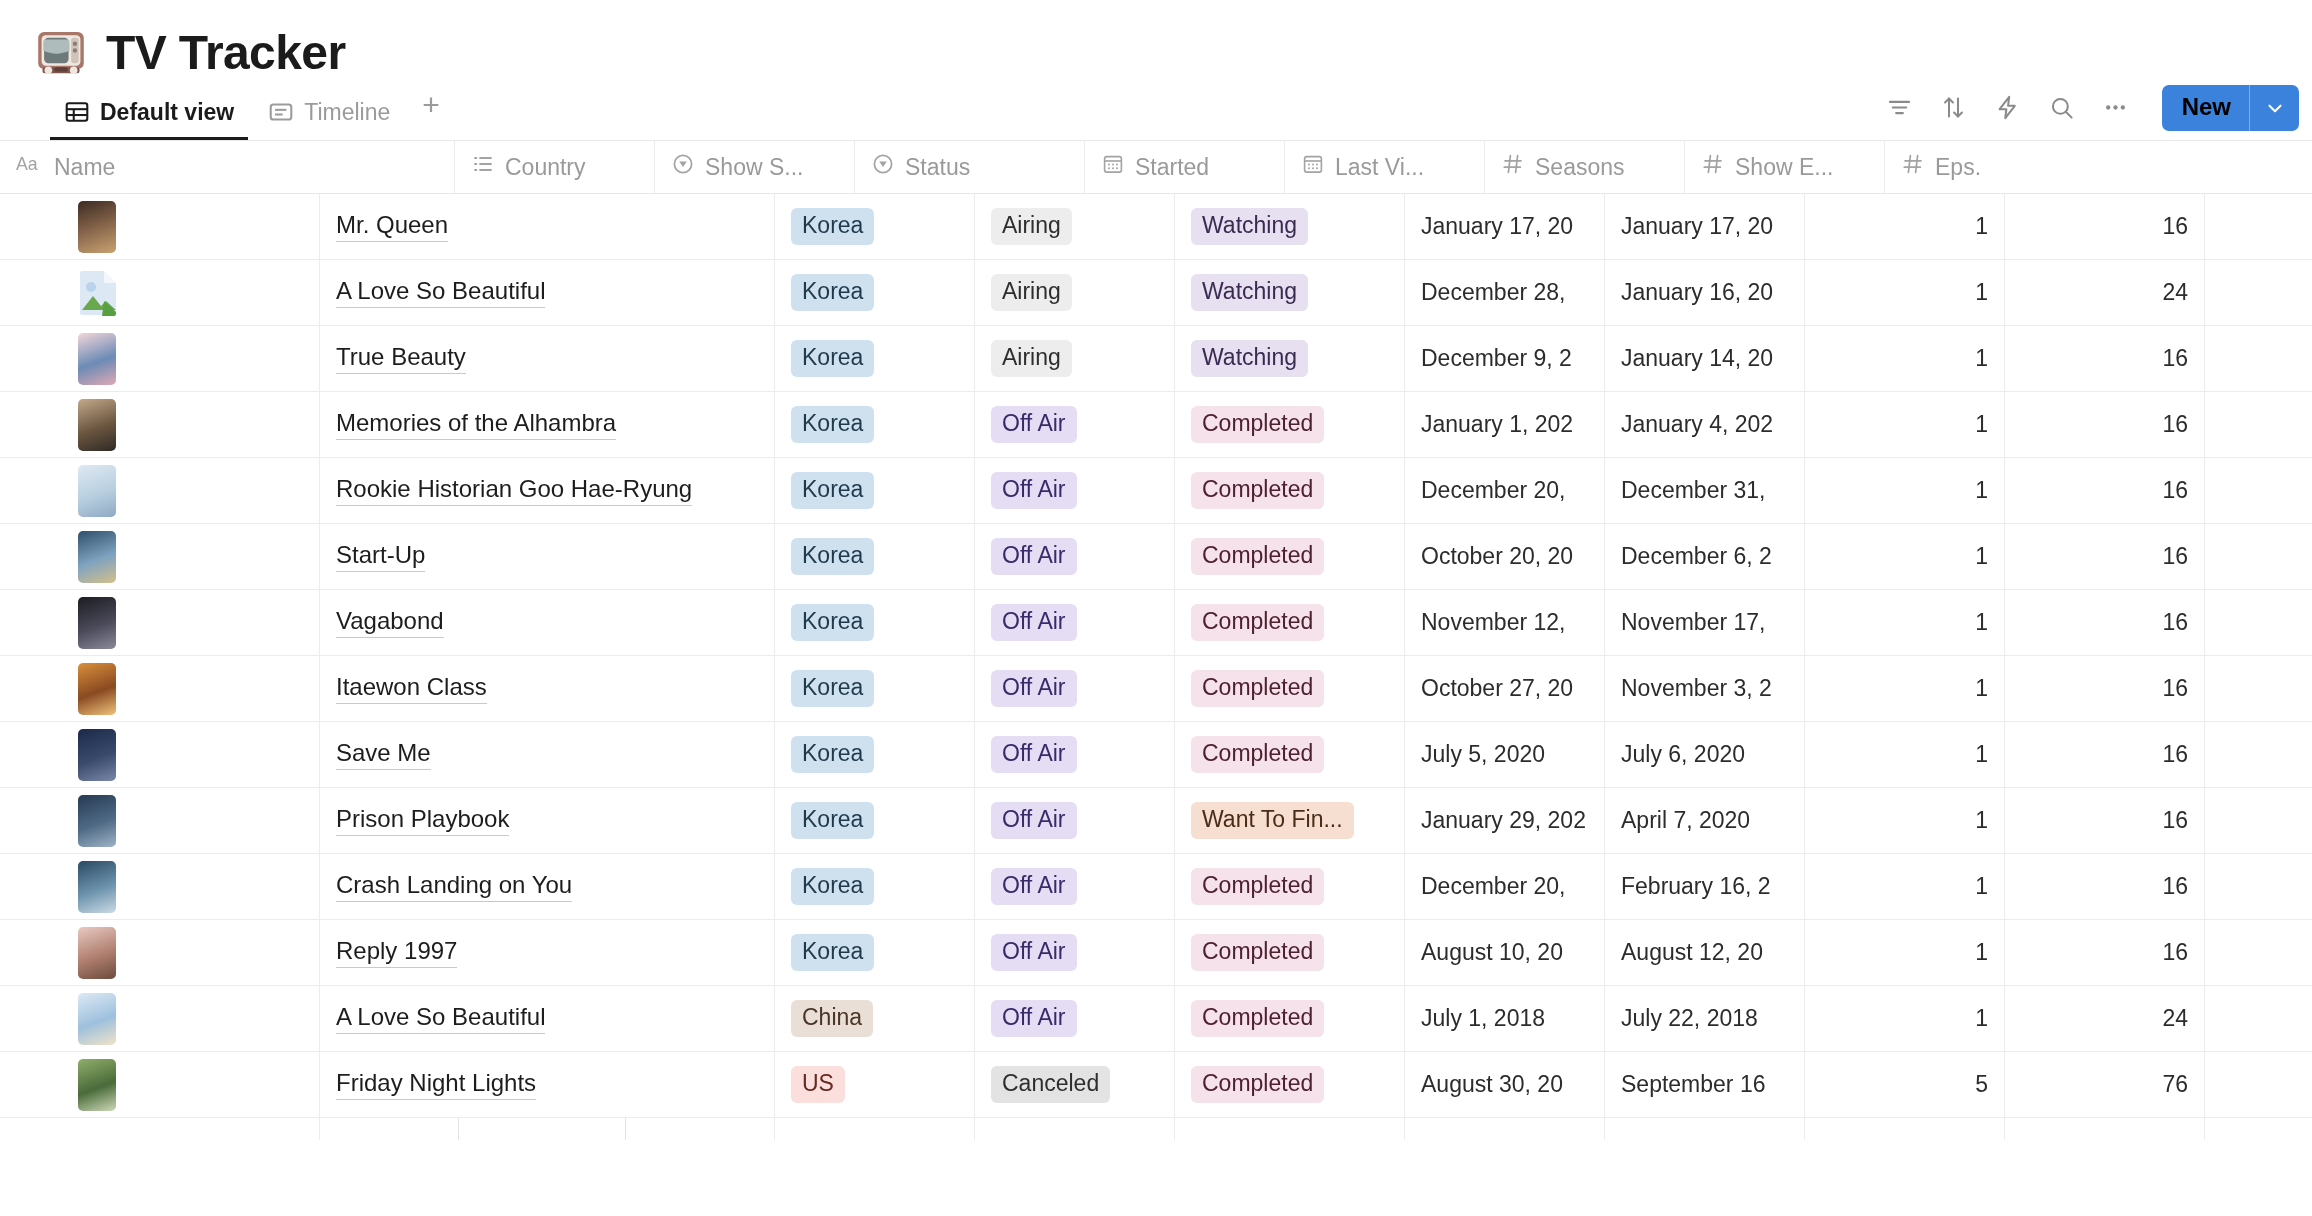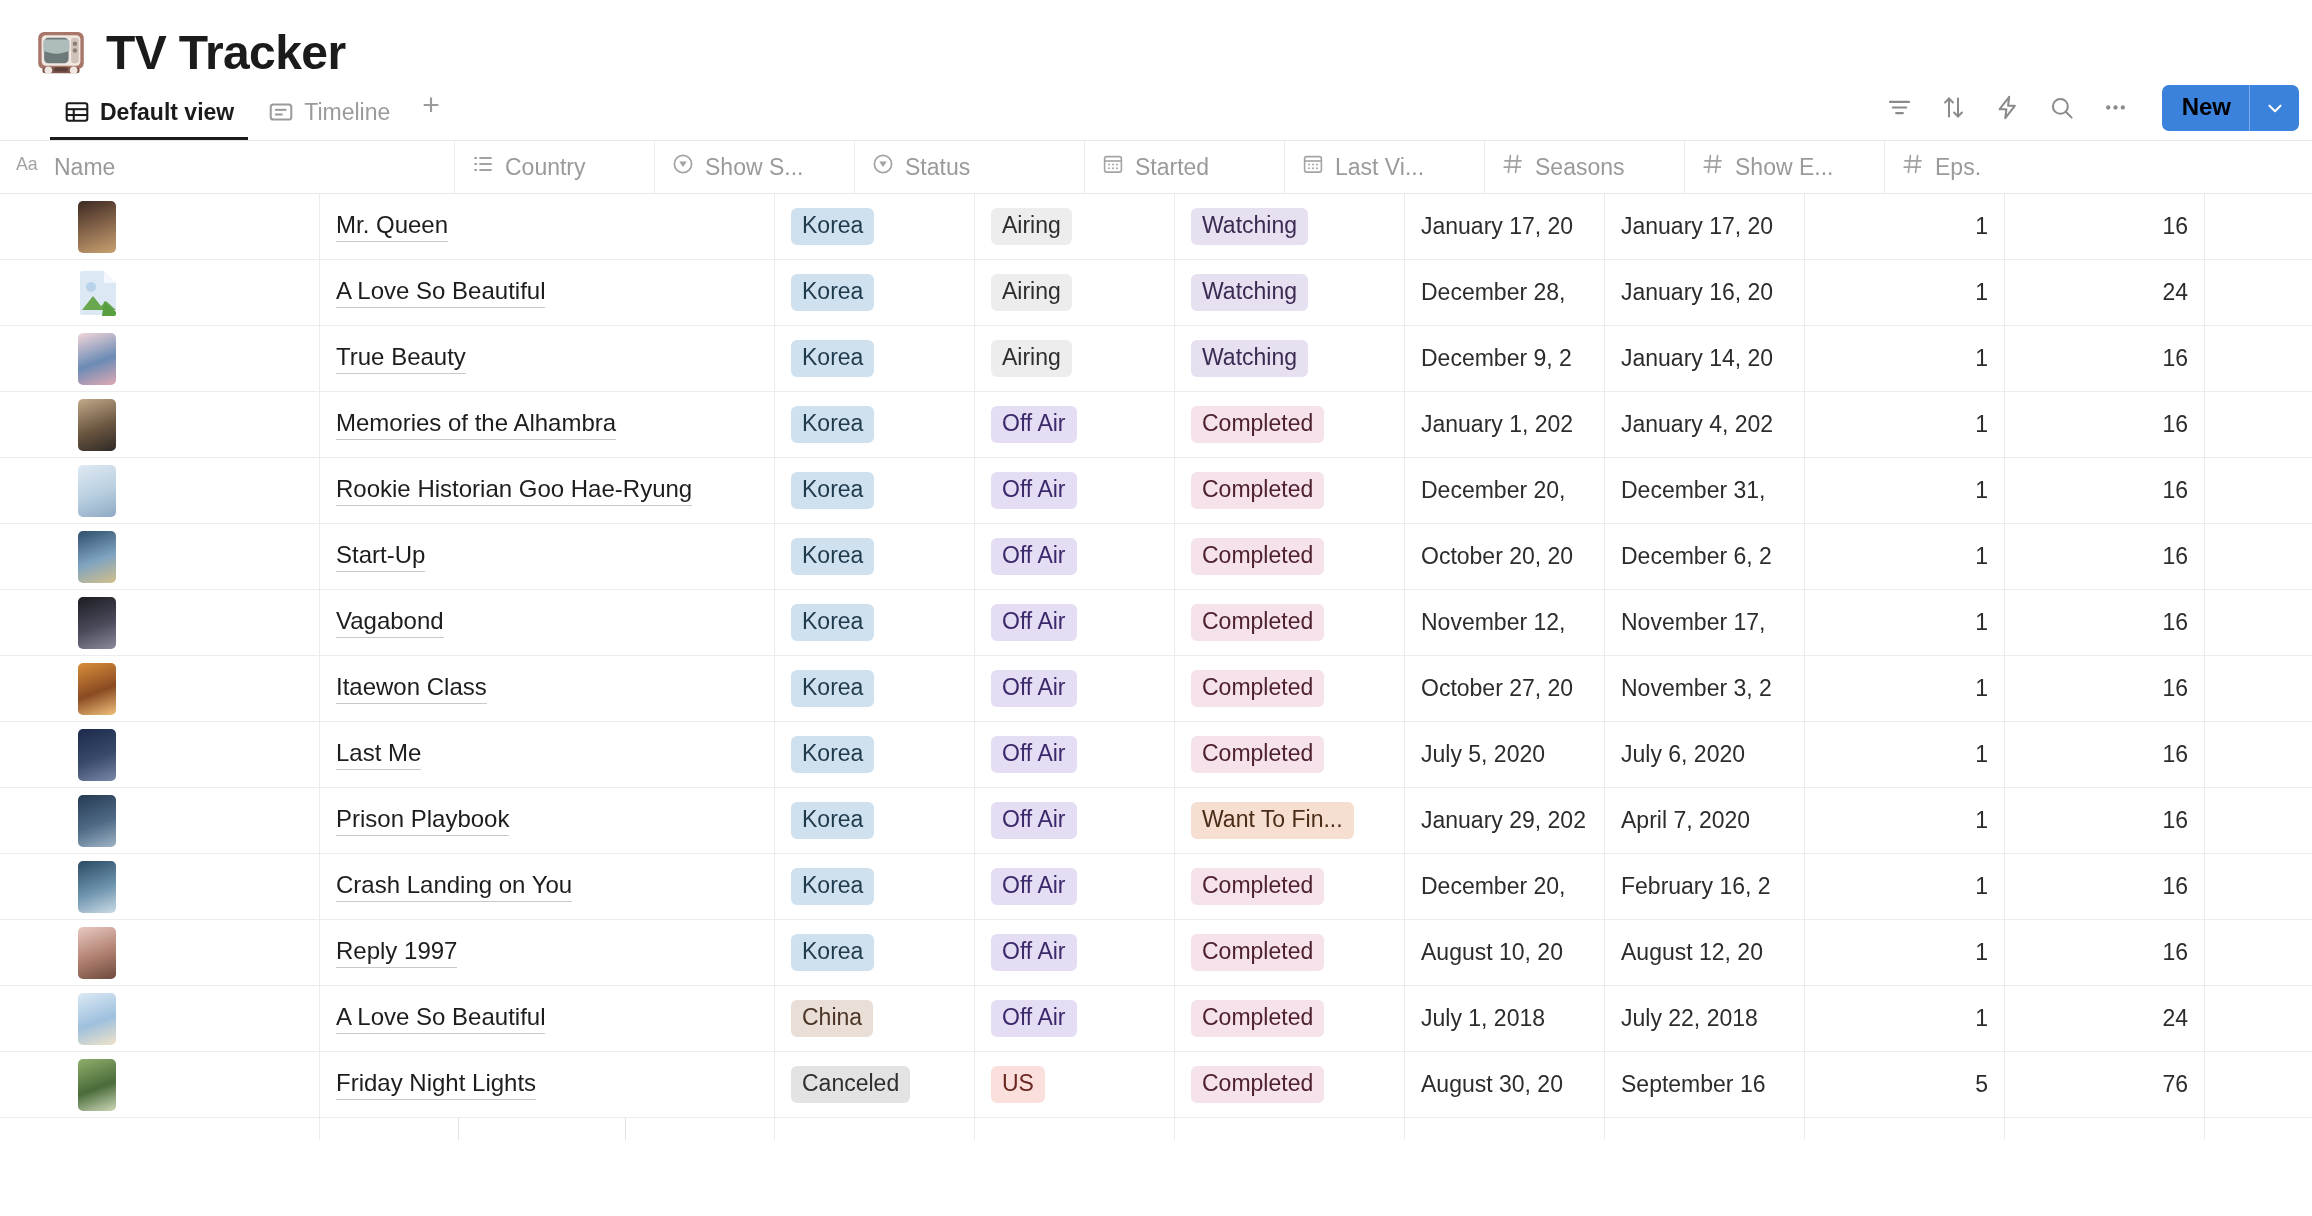--- a/index.html
+++ b/index.html
@@ -571,21 +571,21 @@
         </div>
         <div class="cell c-eps">
           <span class="num"></span>
         </div>
       </div>
       <div class="trow data">
         <div class="cell c-poster">
           <div class="poster" style="background: linear-gradient(160deg, rgb(27, 42, 74) 0%, rgb(58, 74, 107) 55%, rgb(122, 136, 168) 100%);"></div>
         </div>
         <div class="cell c-name">
-          <span class="name-link">Last Me</span>
+          <span class="name-link">Save Me</span>
         </div>
         <div class="cell c-country">
           <span class="tag" style="background: rgb(207, 225, 239); color: rgb(31, 58, 77);">Korea</span>
         </div>
         <div class="cell c-show">
           <span class="tag" style="background: rgb(228, 221, 243); color: rgb(58, 42, 107);">Off Air</span>
         </div>
         <div class="cell c-status">
           <span class="tag" style="background: rgb(245, 226, 234); color: rgb(79, 33, 48);">Completed</span>
         </div>
@@ -733,25 +733,25 @@
           <span class="num"></span>
         </div>
       </div>
       <div class="trow data">
         <div class="cell c-poster">
           <div class="poster" style="background: linear-gradient(160deg, rgb(143, 174, 107) 0%, rgb(74, 107, 58) 55%, rgb(205, 217, 184) 100%);"></div>
         </div>
         <div class="cell c-name">
           <span class="name-link">Friday Night Lights</span>
         </div>
+        <div class="cell c-country">
+          <span class="tag" style="background: rgb(250, 223, 220); color: rgb(107, 39, 34);">US</span>
+        </div>
         <div class="cell c-show">
           <span class="tag" style="background: rgb(227, 227, 227); color: rgb(46, 46, 46);">Canceled</span>
-        </div>
-        <div class="cell c-country">
-          <span class="tag" style="background: rgb(250, 223, 220); color: rgb(107, 39, 34);">US</span>
         </div>
         <div class="cell c-status">
           <span class="tag" style="background: rgb(245, 226, 234); color: rgb(79, 33, 48);">Completed</span>
         </div>
         <div class="cell c-started">
           <span>August 30, 20</span>
         </div>
         <div class="cell c-last">
           <span>September 16</span>
         </div>

